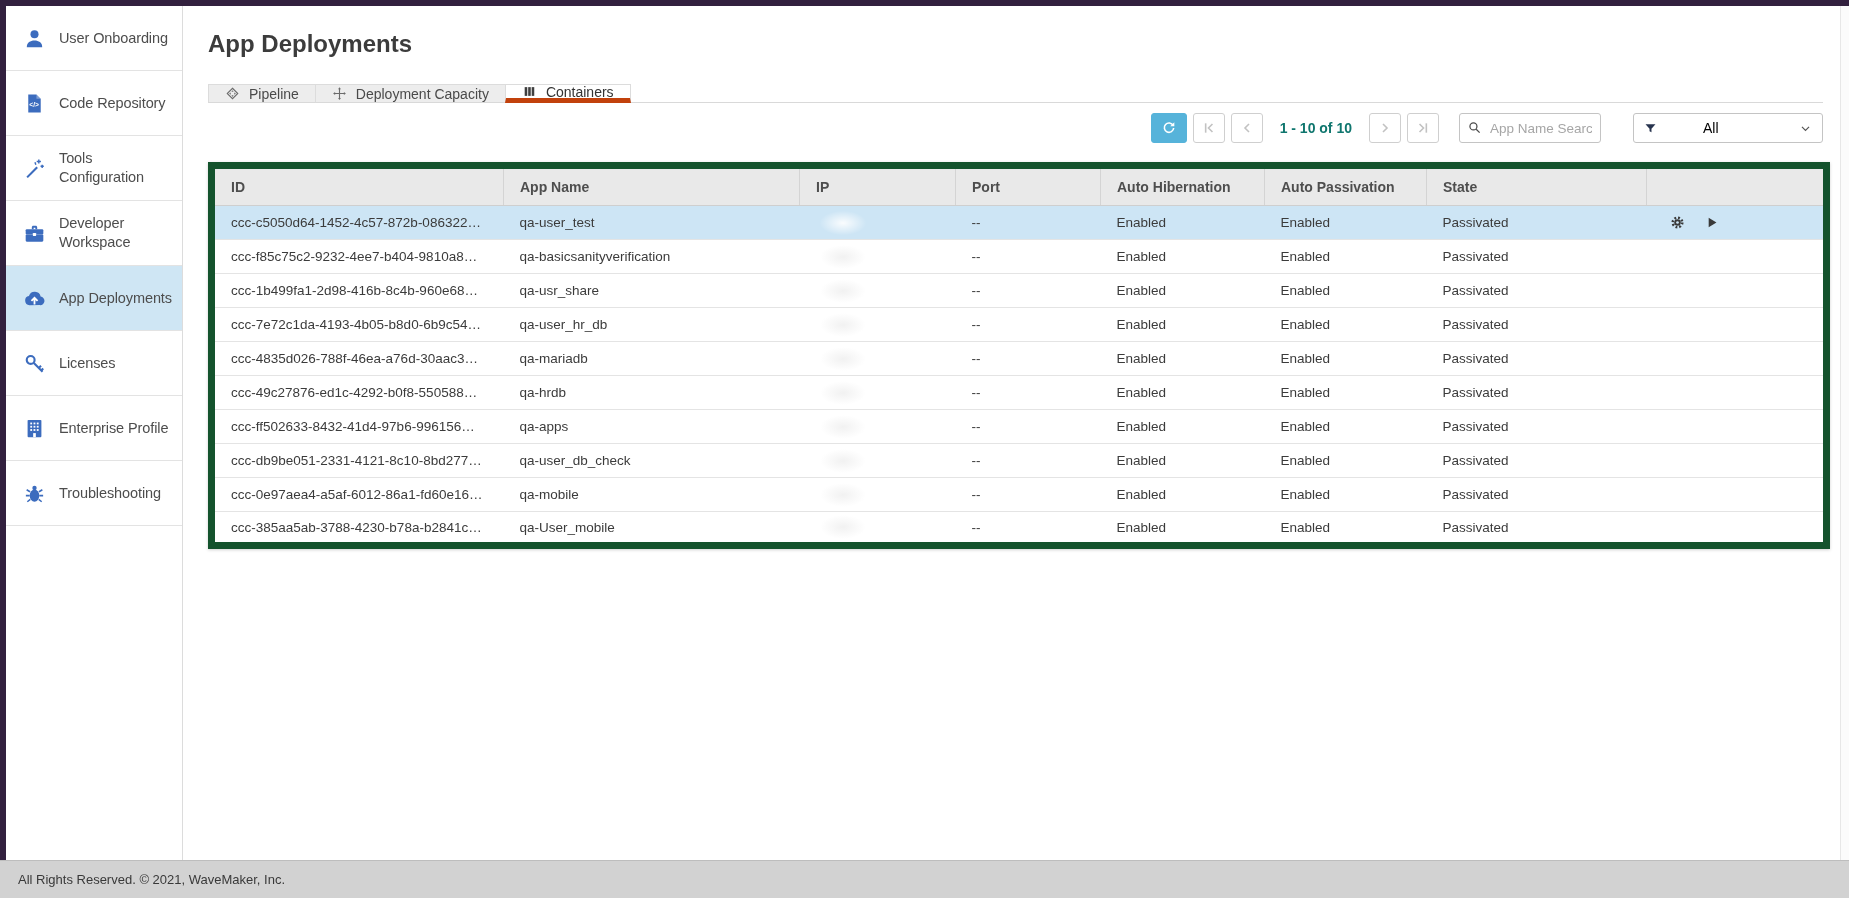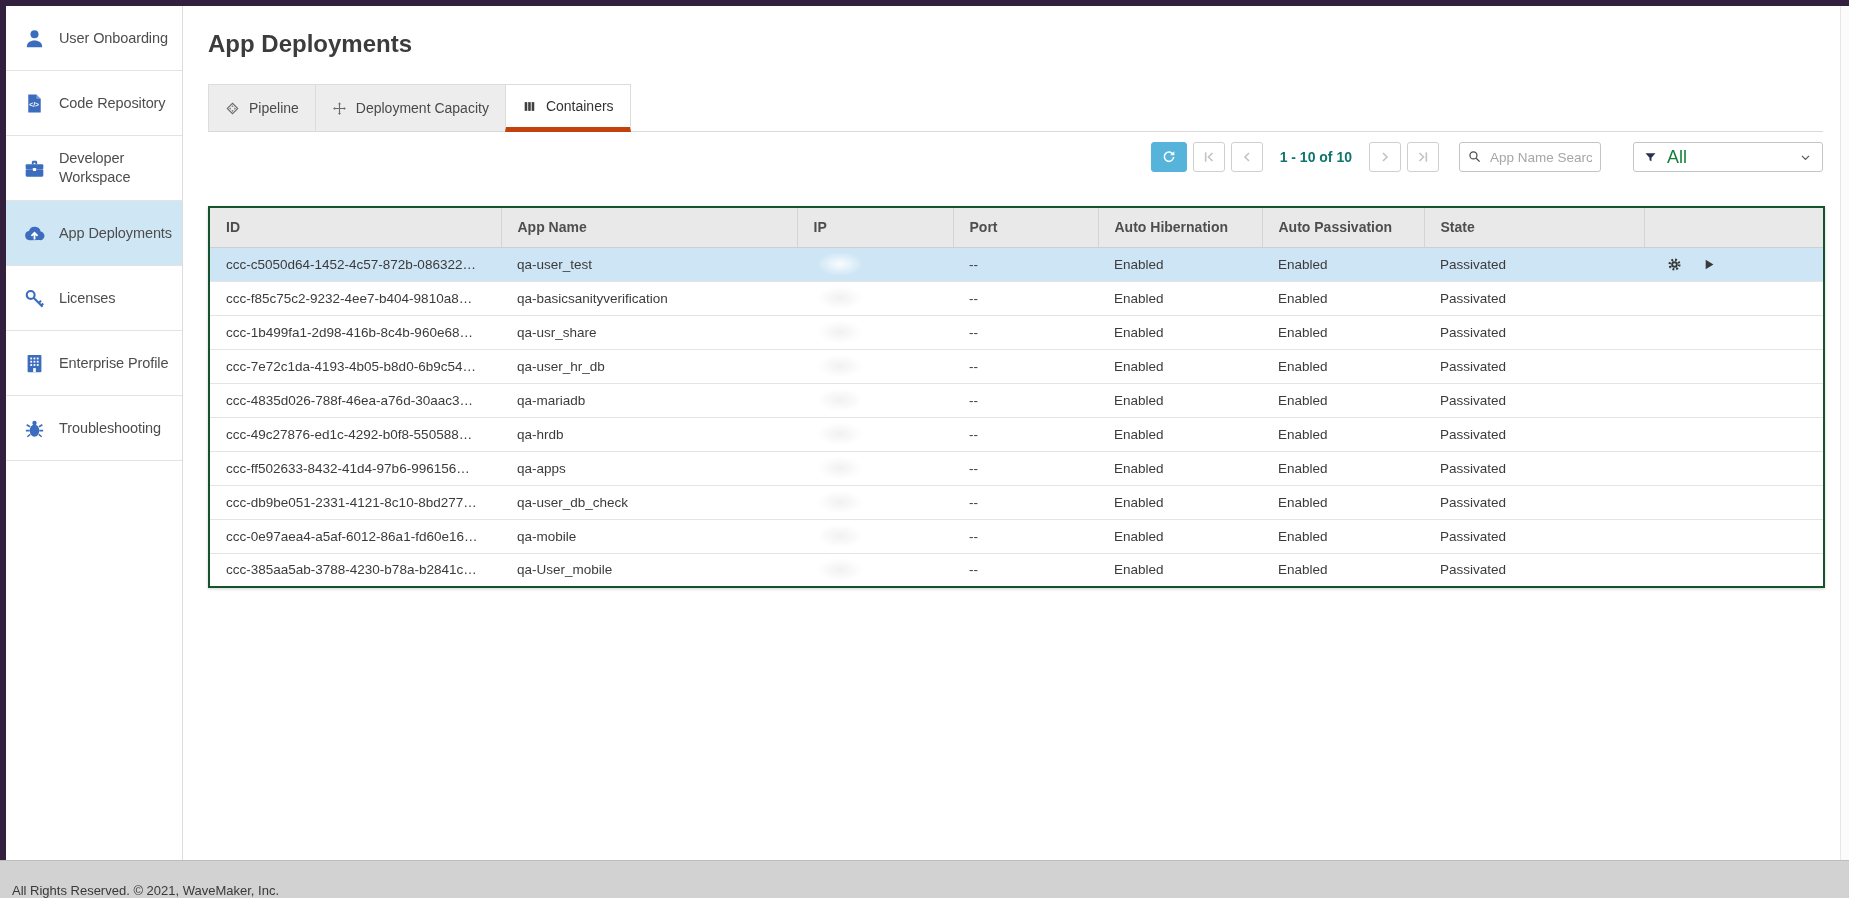--- a/index.html
+++ b/index.html
@@ -19,21 +19,21 @@
   .side-item.active { background: var(--sidebar-active, #cfe6f4); }
   .side-icon { width: 24px; height: 24px; color: var(--icon-blue, #3c6cbe); flex: none; display: flex; align-items: center; justify-content: center; }
   .side-icon svg { width: 23px; height: 23px; }
   .side-label { font-size: 14.5px; font-weight: 500; color: #4d4d4d; line-height: 1.28; padding-right: 4px; letter-spacing: -0.1px; }
 
   
   .content { position: absolute; left: 184px; top: 6px; right: 0; height: 854px; background: #fff; }
   .page-title { margin: 24px 0 0 24px; font-size: 24px; font-weight: bold; color: #3c3c3c; }
 
   .tabbar { display: flex; align-items: flex-end; margin: 26px 26px 0 24px; border-bottom: 1px solid #d9d9d9; }
-  .tab { display: flex; align-items: center; gap: 9px; height: 48px; padding: 0 16px; background: #ededed;
+  .tab { display: flex; align-items: center; gap: 9px; height: 19px; padding: 0 16px; background: #ededed;
          border: 1px solid #dcdcdc; border-bottom: 1px solid #d9d9d9; margin-bottom: -1px; margin-right: -1px;
          font-family: "Liberation Sans", sans-serif; font-size: 14px; color: #4a4a4a; cursor: pointer; }
   .tab .tab-icon { color: #6b6b6b; }
   .tab .tab-icon svg { width: 15px; height: 15px; }
   .tab.active { background: #fff; border-bottom: 5px solid #c2410c; font-weight: normal; color: #333; }
   .tab.active .tab-icon { color: #3f3f3f; }
 
   
   .toolbar { display: flex; align-items: center; justify-content: flex-end; gap: 6px; height: 32px; margin: 9px 26px 0 24px; }
   .btn { height: 30px; min-width: 32px; display: flex; align-items: center; justify-content: center;
@@ -44,46 +44,46 @@
   .pg-label { font-size: 14px; font-weight: bold; color: #0f766e; margin: 0 11px; white-space: nowrap; }
   .search { position: relative; margin-left: 14px; }
   .search input { height: 30px; width: 142px; border: 1px solid #c4c4c4; border-radius: 3px; padding: 0 8px 0 30px;
                   font-family: "Liberation Sans", sans-serif; font-size: 13.5px; color: #333; outline: none; }
   .search input::placeholder { color: #a6a6a6; }
   .si { position: absolute; left: 8px; top: 7px; color: #4a4a4a; }
   .si svg { width: 15px; height: 15px; }
   .filter { margin-left: 26px; width: 190px; height: 30px; border: 1px solid #c4c4c4; border-radius: 3px;
             display: flex; align-items: center; gap: 10px; padding: 0 10px; background: #fff; cursor: pointer; }
   .fi { color: #27334e; } .fi svg { width: 13px; height: 13px; }
-  .fv { flex: 1; font-size: 18px; color: #15803d; }
+  .fv { flex: 1; font-size: 14px; color: #000000; margin-left: 36px; }
   .ci { color: #555; } .ci svg { width: 13px; height: 13px; }
 
   
-  .tbl { margin: 33px 26px 0 24px; width: 1615px; table-layout: fixed; border-collapse: collapse;
-         border: 2px solid #14532d; box-shadow: 0 1px 3px rgba(0,0,0,0.18); }
+  .tbl { margin: 18px 26px 0 24px; width: 1615px; table-layout: fixed; border-collapse: collapse;
+         border: 7px solid #14532d; box-shadow: 0 1px 3px rgba(0,0,0,0.18); }
   .tbl thead th { background: #e9e9e9; height: 40px; text-align: left; padding-left: 16px;
                   font-size: 14px; font-weight: bold; color: #4e4e4e; border-bottom: 1px solid #cfcfcf; }
   .tbl thead th + th { border-left: 1px solid #d4d4d4; }
   .tbl tbody td { height: 34px; padding-left: 16px; font-size: 13.5px; color: #3b3b3b;
                   border-top: 1px solid #e4e4e4; white-space: nowrap; overflow: hidden; background: #fff; }
   .tbl tbody tr:first-child td { border-top: none; }
   .tbl tbody tr.selected td { background: var(--selected-row, #cde5f5); }
   .ip-blur { display: inline-block; width: 46px; height: 24px; border-radius: 12px; margin-left: 4px; vertical-align: middle;
              background: radial-gradient(ellipse at center, rgba(120,120,120,0.10), rgba(120,120,120,0) 70%); }
   tr.selected .ip-blur { background: radial-gradient(ellipse at center, rgba(255,255,255,0.9), rgba(255,255,255,0) 72%); }
   .row-actions { display: flex; align-items: center; gap: 17px; padding-left: 6px; }
   .act { color: #3a3a3a; cursor: pointer; }
   .act svg { width: 17px; height: 17px; }
 
   
   .gutter { position: absolute; right: 0; top: 6px; width: 9px; height: 854px; background: #fbfbfb; border-left: 1px solid #e7e7e7; }
 
   
   .footer { position: absolute; left: 0; bottom: 0; width: 100%; height: 38px; background: #d2d2d2; border-top: 1px solid #bdbdbd;
-            display: flex; align-items: flex-end; padding-left: 12px; font-size: 13px; color: #393939; z-index: 6; }
+            display: flex; align-items: center; padding-left: 18px; font-size: 13px; color: #393939; z-index: 6; }
 </style>
 </head>
 <body>
 
 <div class="app">
   <div class="topbar"></div>
   <div class="leftbar"></div>
 
   <aside class="sidebar">
     <nav class="side-nav">
@@ -98,20 +98,29 @@
         </div>
         <div class="side-item">
           <span class="side-icon">
             <svg viewBox="0 0 24 24" fill="currentColor" xmlns="http://www.w3.org/2000/svg">
               <path d="M5.5 2.5h8.5l4.5 4.5v14.5H5.5z"></path>
               <path d="M14 2.5V7h4.5z" fill="#ffffff" opacity=".35"></path>
               <text x="6.6" y="15.8" font-size="7" font-weight="bold" fill="#ffffff">&lt;/&gt;</text>
             </svg>
           </span>
           <span class="side-label">Code Repository</span>
+        </div>
+        <div class="side-item">
+          <span class="side-icon">
+            <svg viewBox="0 0 24 24" fill="currentColor" xmlns="http://www.w3.org/2000/svg">
+              <path d="M3.5 20.5L14 10l1.6 1.6L5.1 22z"></path>
+              <path d="M16.5 2.5v4.4M14.3 4.7h4.4M20 8v3.4M18.3 9.7h3.4M12.5 5.5l.9 2.6" stroke="currentColor" stroke-width="1.5" fill="none"></path>
+            </svg>
+          </span>
+          <span class="side-label">Tools Configuration</span>
         </div>
         <div class="side-item">
           <span class="side-icon">
             <svg viewBox="0 0 24 24" fill="currentColor" xmlns="http://www.w3.org/2000/svg">
               <path d="M9.2 7.5V5.6c0-.9.7-1.6 1.6-1.6h2.4c.9 0 1.6.7 1.6 1.6v1.9h-1.9V5.9h-1.8v1.6z"></path>
               <rect x="2.8" y="7.5" width="18.4" height="5.6" rx="1.2"></rect>
               <rect x="2.8" y="13" width="18.4" height="7.5" rx="1.2"></rect>
               <rect x="10.3" y="11.4" width="3.4" height="3.2" rx=".5" fill="#ffffff"></rect>
             </svg>
           </span>

